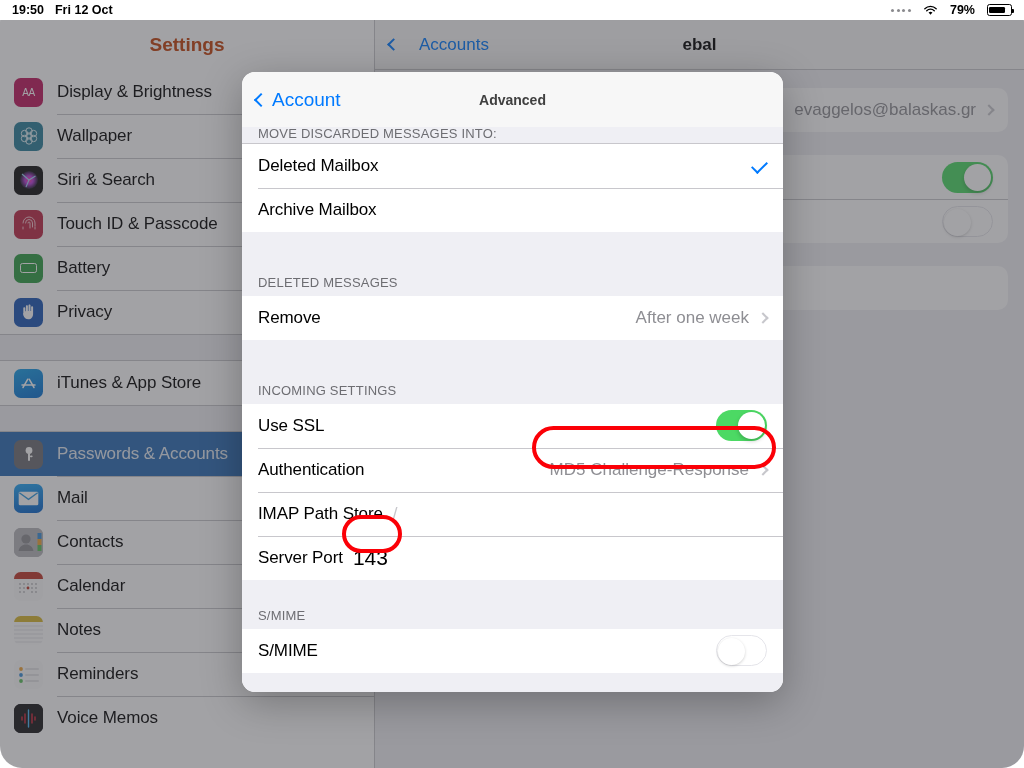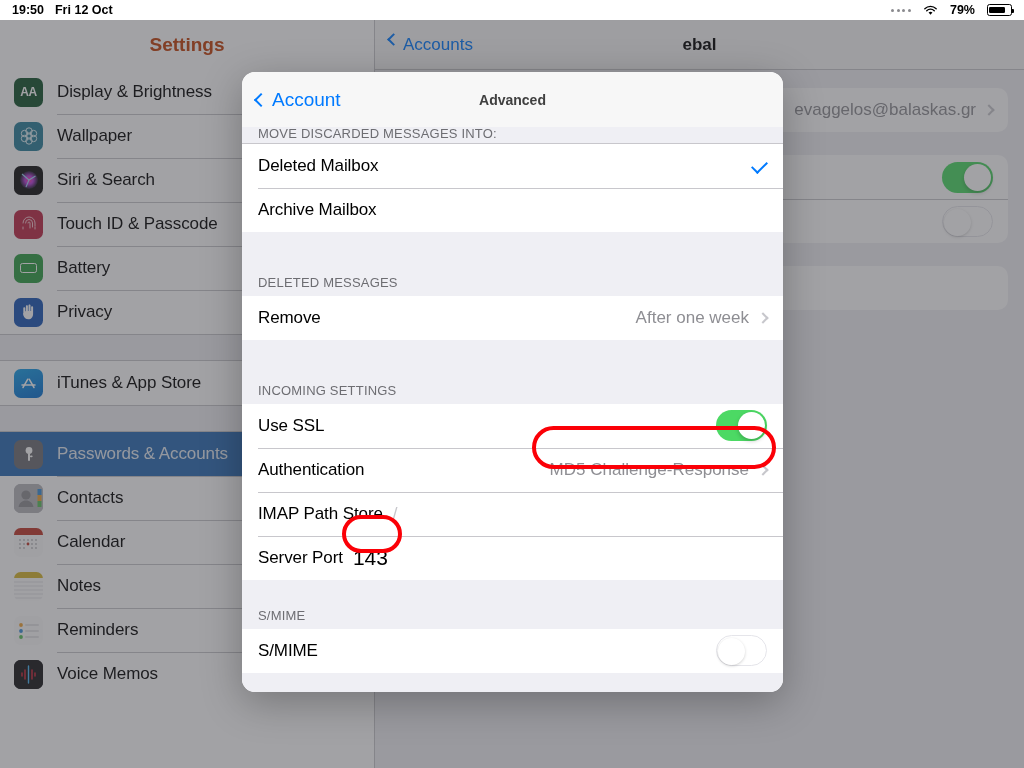--- a/index.html
+++ b/index.html
@@ -1,21 +1,21 @@
 <!DOCTYPE html>
 <html><head>
 <meta charset="utf-8">
 <style>
   * { margin:0; padding:0; box-sizing:border-box; }
   html,body {
     width:1024px; height:768px; overflow:hidden;
     font-family:"Liberation Sans", sans-serif;
     background:#fff;
   }
-  #screen { position:relative; width:1024px; height:768px; overflow:hidden; background:#fff; }
+  #screen { position:relative; width:1024px; height:768px; overflow:hidden; background:#fff;border-radius:22px; }
 
   
   #app { position:absolute; inset:0; display:flex; flex-direction:column; background:#fff; }
 
   
   .statusbar {
     height:20px; flex:0 0 20px; display:flex; align-items:center;
     padding:0 12px; font-size:12.5px; font-weight:600; color:#000;
     background:#fff;
   }
@@ -41,39 +41,39 @@
   .sb-row + .sb-row::before {
     content:""; position:absolute; left:57px; right:0; top:0; height:0.5px; background:#c8c7cc;
   }
   .sb-row.selected { background:#2b6cb5; }
   .sb-row.selected .sb-label { color:#e6ecf3; }
   .sb-row.selected::before { background:transparent; }
   .sb-icon { width:29px; height:29px; border-radius:6.6px; flex:0 0 29px; display:flex; align-items:center; justify-content:center; overflow:hidden; }
   .sb-label { margin-left:14px; font-size:17px; color:#000; letter-spacing:-0.1px; }
 
   
-  .ic-aa{background:#14532d;color:#fff;font-size:12px;font-weight:700;letter-spacing:-0.5px;}
+  .ic-aa{background:#be185d;color:#fff;font-size:10px;font-weight:400;letter-spacing:-0.5px;}
   .ic-wall{background:#2b7f99;}
   .ic-siri{background:#111;}
   .ic-touch{background:#bc2a45;}
   .ic-batt{background:#2f9e44;}
   .ic-priv{background:#1b56b5;}
   .ic-appstore{background:linear-gradient(160deg,#18a0e8,#0a6fd0);}
   .ic-key{background:#6e6e73;}
   .ic-mail{background:linear-gradient(170deg,#23a7f5,#0b63c9);}
   .ic-contacts{background:#b6b6bb;}
   .ic-cal{background:#fff;}
   .ic-notes{background:#fff;}
   .ic-rem{background:#fff;}
   .ic-voice{background:#1c1c1e;}
 
   
   .detail { flex:1; background:#efeff4; display:flex; flex-direction:column; min-width:0; }
   .det-nav { height:50px; flex:0 0 50px; background:#f7f7f7; display:flex; align-items:center; position:relative; border-bottom:0.5px solid #c8c7cc; }
-  .det-back { display:flex; gap:5px; padding-left:14px; font-size:17px; color:#007aff; }
+  .det-back { display:flex; align-items:center; gap:21px; padding-left:14px; font-size:17px; color:#007aff; }
   .det-title { position:absolute; left:0; right:0; text-align:center; font-size:17px; font-weight:700; color:#000; pointer-events:none; }
   .det-body { flex:1; padding:18px 16px 0 16px; overflow:hidden; }
   .det-group { background:#fff; border-radius:10px; overflow:hidden; margin-bottom:23px; }
   .det-row { min-height:44px; display:flex; align-items:center; padding:0 15px; position:relative; }
   .det-row + .det-row::before { content:""; position:absolute; left:15px; right:0; top:0; height:0.5px; background:#c8c7cc; }
   .det-val { margin-left:auto; font-size:17px; color:#8e8e93; }
   .det-spacer { height:44px; }
   .chev { width:8px; height:8px; border-right:2px solid #c7c7cc; border-top:2px solid #c7c7cc; transform:rotate(45deg); flex:0 0 auto; margin-left:9px; }
 
   
@@ -242,20 +242,29 @@
 
           <div class="sb-row selected">
             <span class="sb-icon ic-key">
               <svg width="16" height="18" viewBox="0 0 16 18" fill="#fff">
                   <circle cx="8" cy="5.5" r="3.4"></circle>
                   <rect x="7" y="8" width="2" height="8" rx="1"></rect>
                   <rect x="9" y="10.5" width="2.6" height="1.8" rx=".8"></rect>
                 </svg>
             </span>
             <span class="sb-label">Passwords &amp; Accounts</span>
+          </div>
+          <div class="sb-row">
+            <span class="sb-icon ic-mail">
+              <svg width="21" height="15" viewBox="0 0 21 15">
+                  <rect x=".7" y=".7" width="19.6" height="13.6" rx="1.4" fill="#fff"></rect>
+                  <path d="M1.3 1.8 10.5 8.4 19.7 1.8" stroke="#2f9ae0" stroke-width="1.3" fill="none"></path>
+                </svg>
+            </span>
+            <span class="sb-label">Mail</span>
           </div>
           <div class="sb-row">
             <span class="sb-icon ic-contacts">
               <svg width="29" height="29" viewBox="0 0 29 29">
                 <rect width="29" height="29" fill="#b6b6bb"></rect>
                 <rect x="23.5" y="5" width="4" height="6" fill="#3a8fd6"></rect>
                 <rect x="23.5" y="11" width="4" height="6" fill="#f0a437"></rect>
                 <rect x="23.5" y="17" width="4" height="6" fill="#5bbf5b"></rect>
                 <circle cx="12" cy="11" r="4.6" fill="#8e8e93"></circle>
                 <path d="M4.6 23c.6-4.2 3.7-6.4 7.4-6.4s6.8 2.2 7.4 6.4z" fill="#8e8e93"></path>

